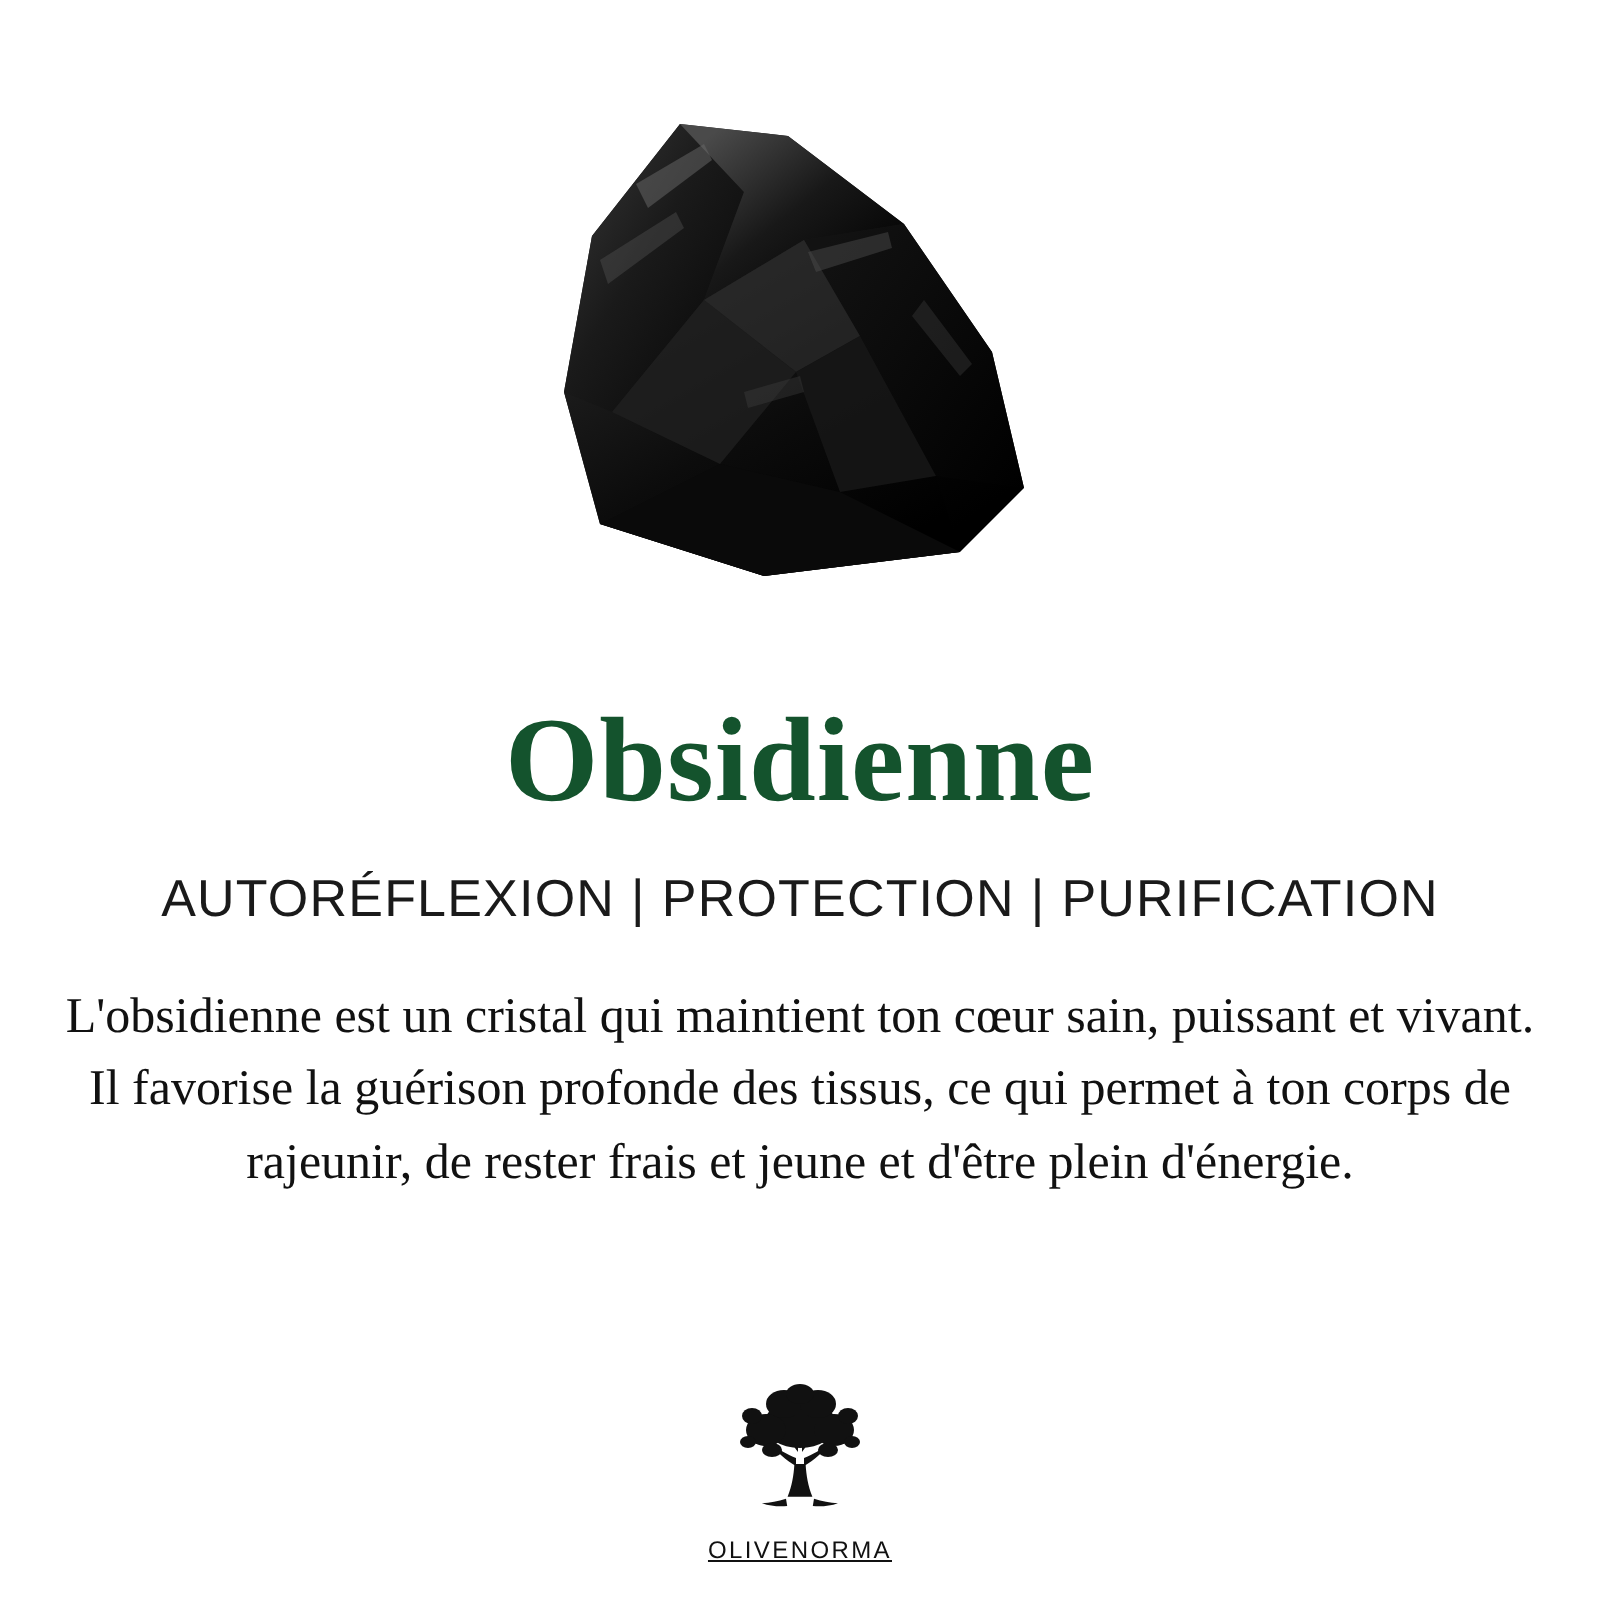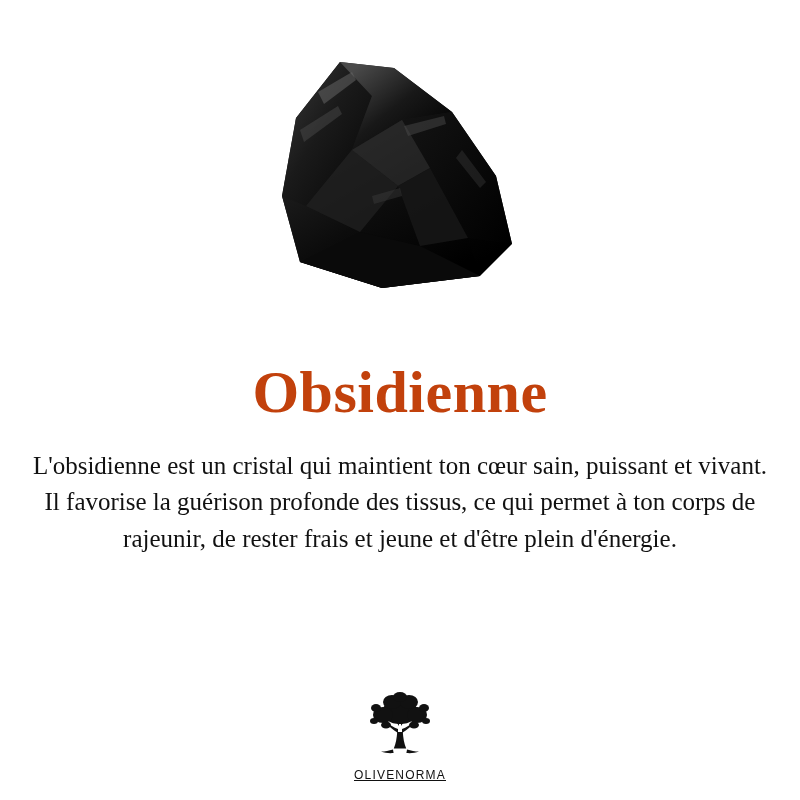--- a/index.html
+++ b/index.html
@@ -40,23 +40,23 @@
   .stone-wrap svg {
     display: block;
   }
 
   
   .title {
     font-family: "Liberation Serif", serif;
     font-size: 60px;
     font-weight: 700;
     letter-spacing: 0.5px;
-    color: #c2410c;
+    color: #14532d;
     line-height: 1;
-    margin-top: 32px;
+    margin-top: 20px;
     text-align: center;
   }
 
   
   .keywords {
     margin-top: 24px;
     font-family: "Liberation Sans", sans-serif;
     font-size: 26px;
     letter-spacing: 0.6px;
     color: #1a1a1a;
@@ -153,20 +153,23 @@
         <path d="M300,130 L338,106 L342,114 L304,142 Z" fill="#555555" opacity="0.4"></path>
         <path d="M404,126 L444,116 L446,124 L408,136 Z" fill="#4f4f4f" opacity="0.45"></path>
         <path d="M462,150 L486,182 L480,188 L456,158 Z" fill="#3d3d3d" opacity="0.4"></path>
         <path d="M372,196 L400,188 L402,196 L374,204 Z" fill="#464646" opacity="0.35"></path>
       </svg>
     </div>
   </div>
 
   <div class="title">Obsidienne</div>
 
+  <div class="keywords">
+    <span>AUTORÉFLEXION</span><span class="sep">|</span><span>PROTECTION</span><span class="sep">|</span><span>PURIFICATION</span>
+  </div>
 
   <div class="description">L'obsidienne est un cristal qui maintient ton cœur sain, puissant et vivant. Il favorise la guérison profonde des tissus, ce qui permet à ton corps de rajeunir, de rester frais et jeune et d'être plein d'énergie.</div>
 
   <div class="logo-area">
     <svg class="logo-mark" viewBox="0 0 96 78" aria-hidden="true">
       <g fill="#111111">
 
         <path d="M45.2,44 h5.6 c0.4,6 1.2,11 3.4,16.4 h-12.4 c2.2,-5.4 3,-10.4 3.4,-16.4 z"></path>
 
         <path d="M41,61.4 c-4,1.2 -8,2 -12,2.2 c4,1.4 8.4,1.8 12.6,1.4 z"></path>

